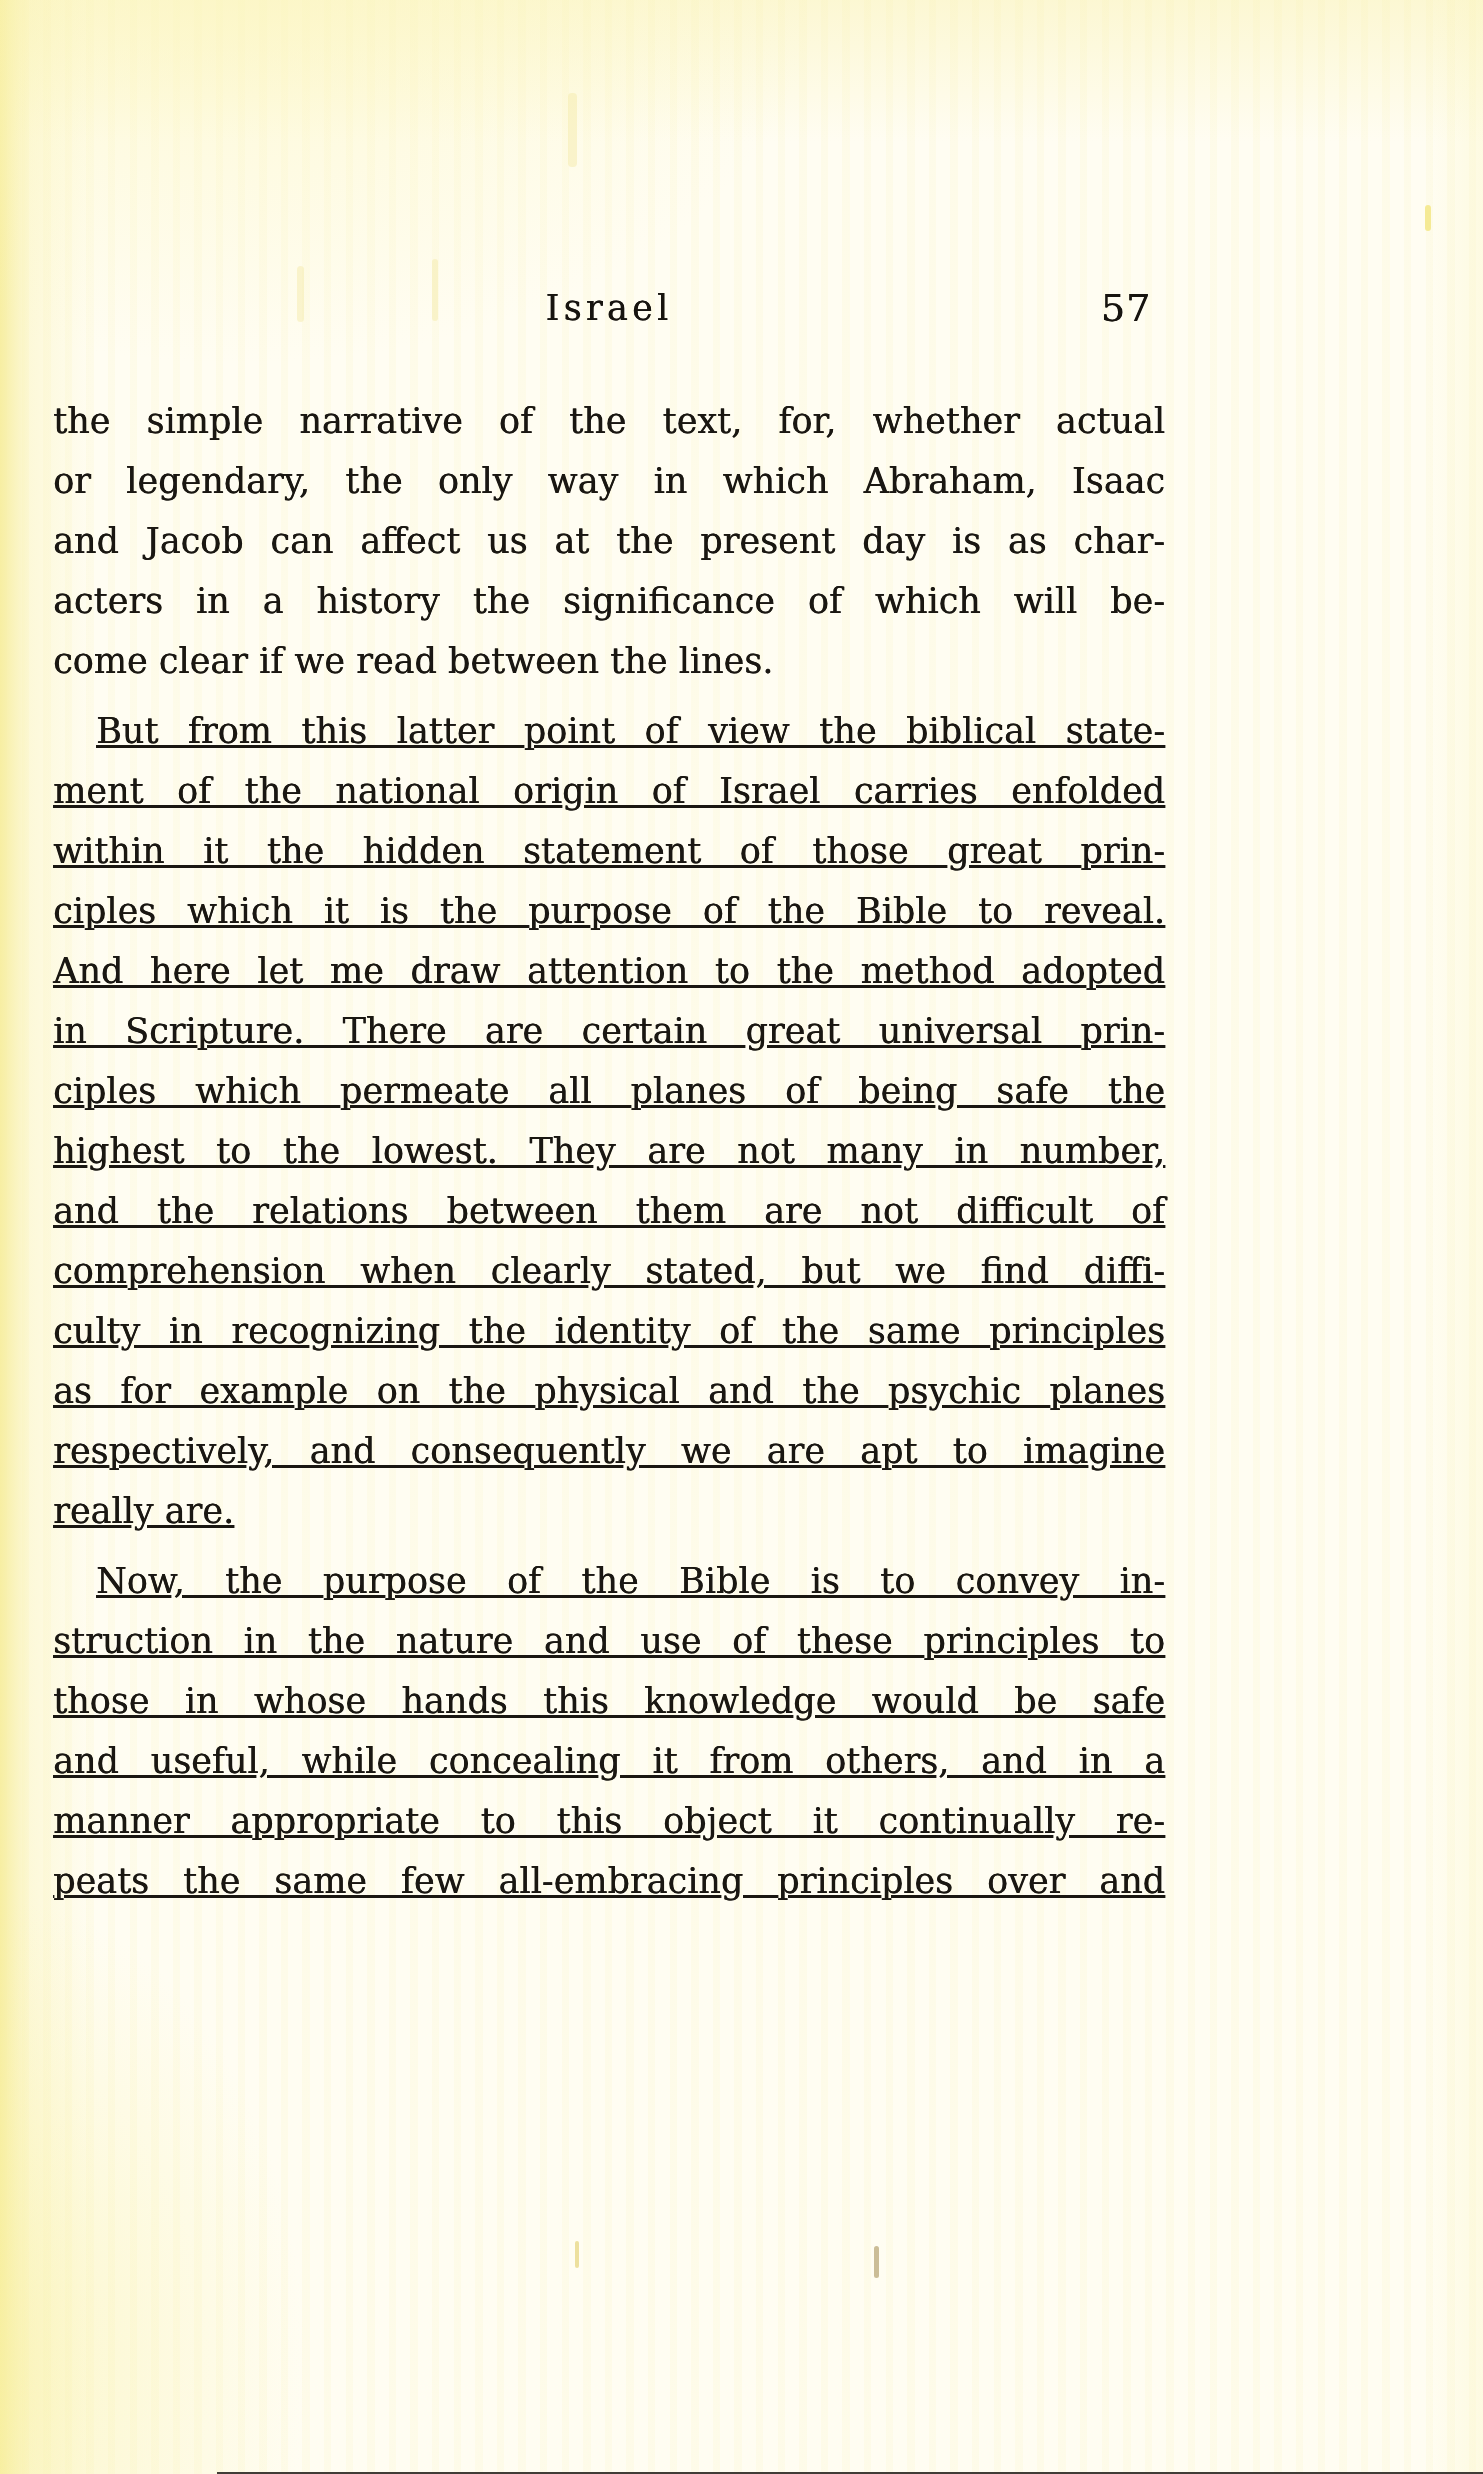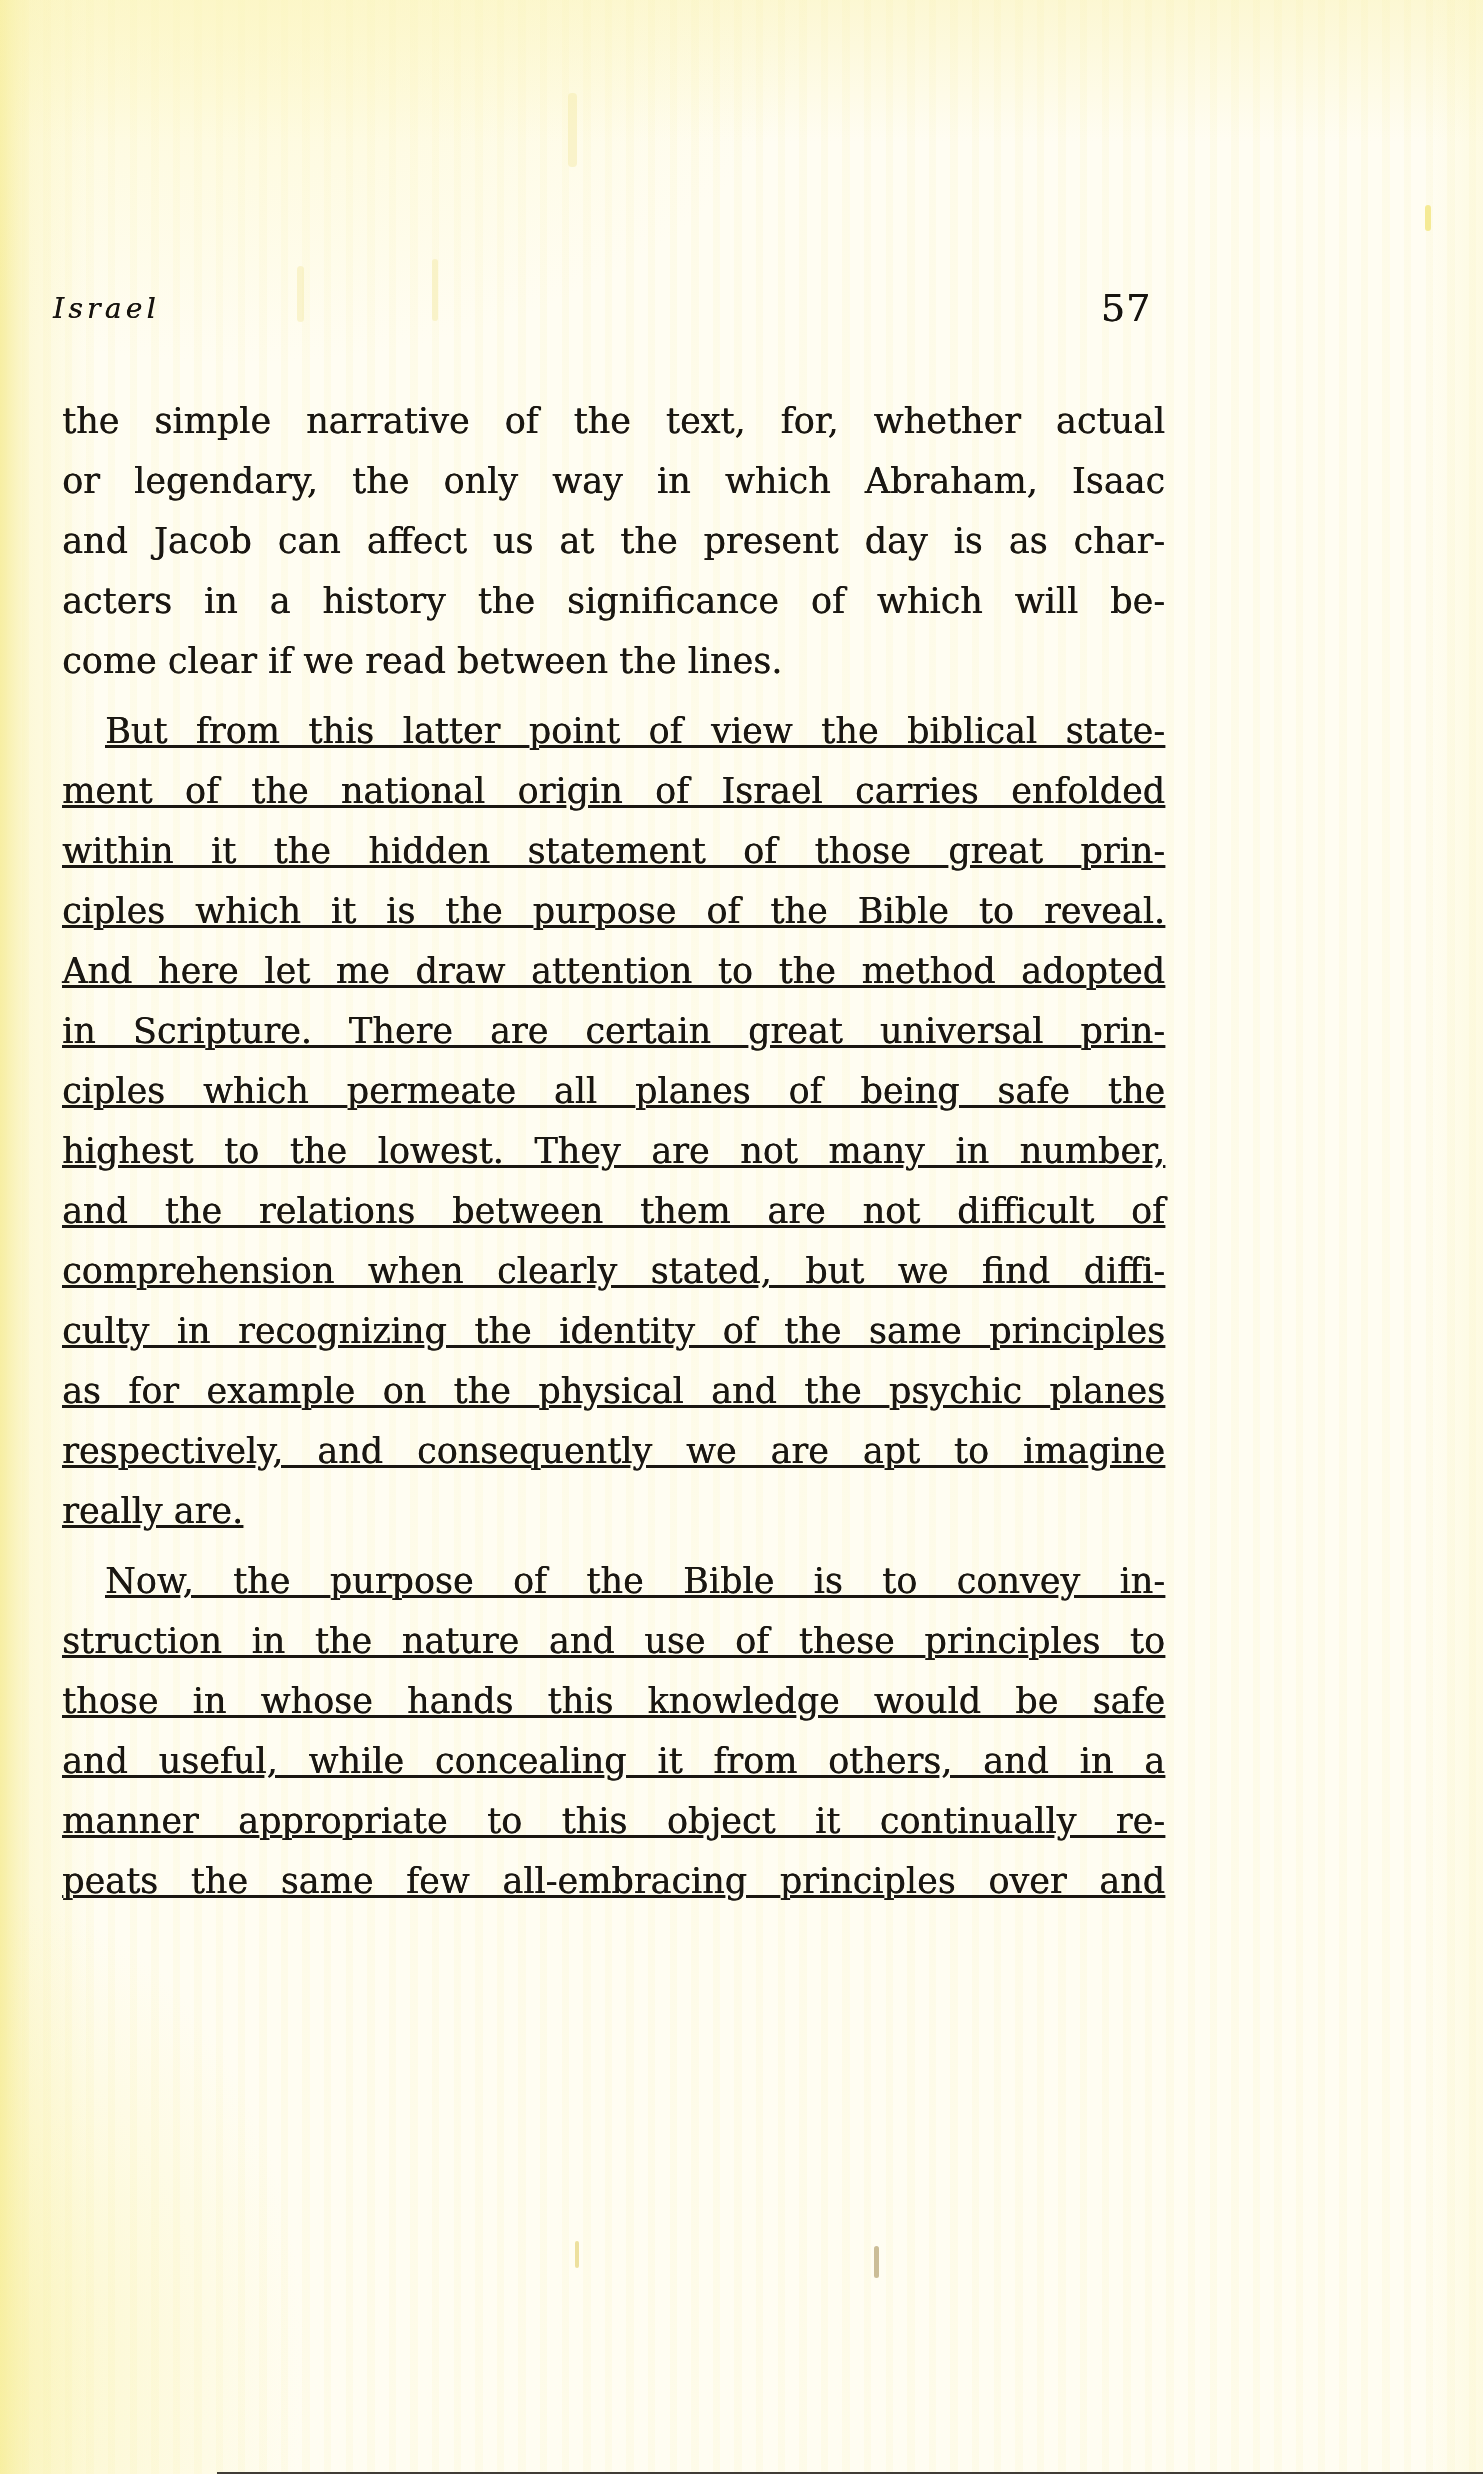--- a/index.html
+++ b/index.html
@@ -24,23 +24,22 @@
   .running-header {
     position: absolute;
     left: 53px;
     top: 274px;
     width: 1112px;
     height: 69px;
     color: #17140f;
   }
   .header-title {
     display: block;
-    text-align: left;
-    font-style: italic;
-    font-size: 28px;
+    text-align: center;
+    font-size: 35px;
     letter-spacing: 4.3px;
     line-height: 69px;
     text-shadow: 0.3px 0 0 currentColor;
   }
   .page-number {
     position: absolute;
     right: 13.6px;
     top: 0;
     font-size: 38px;
     line-height: 69px;
@@ -53,21 +52,21 @@
     left: 53px;
     top: 391px;
     width: 1112px;
     color: #1a1712;
     font-size: 35px;
     line-height: 60px;
     text-shadow: 0.4px 0 0 currentColor;
   }
   .para + .para { margin-top: 10px; text-decoration: underline; }
   .para.indent .line:first-child { text-indent: 43px; }
-  .line { text-align: justify; margin-left: 9px; }
+  .line { text-align: justify; }
   .line.j { text-align-last: justify; }
   .line.last { text-align-last: left; }
 
   
   .bottom-scan-strip {
     position: absolute;
     left: 217px; right: 0; bottom: 0; height: 3.1px;
     background: #413d37;
   }
   .yellow-mark {

